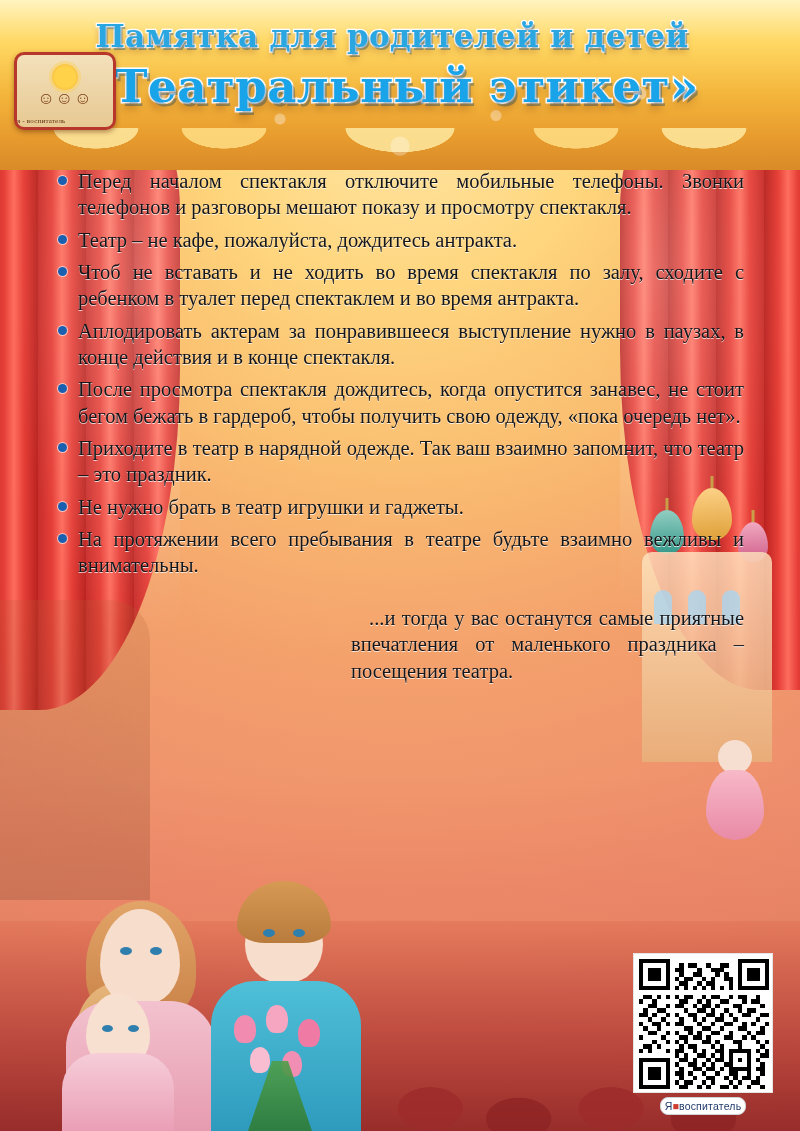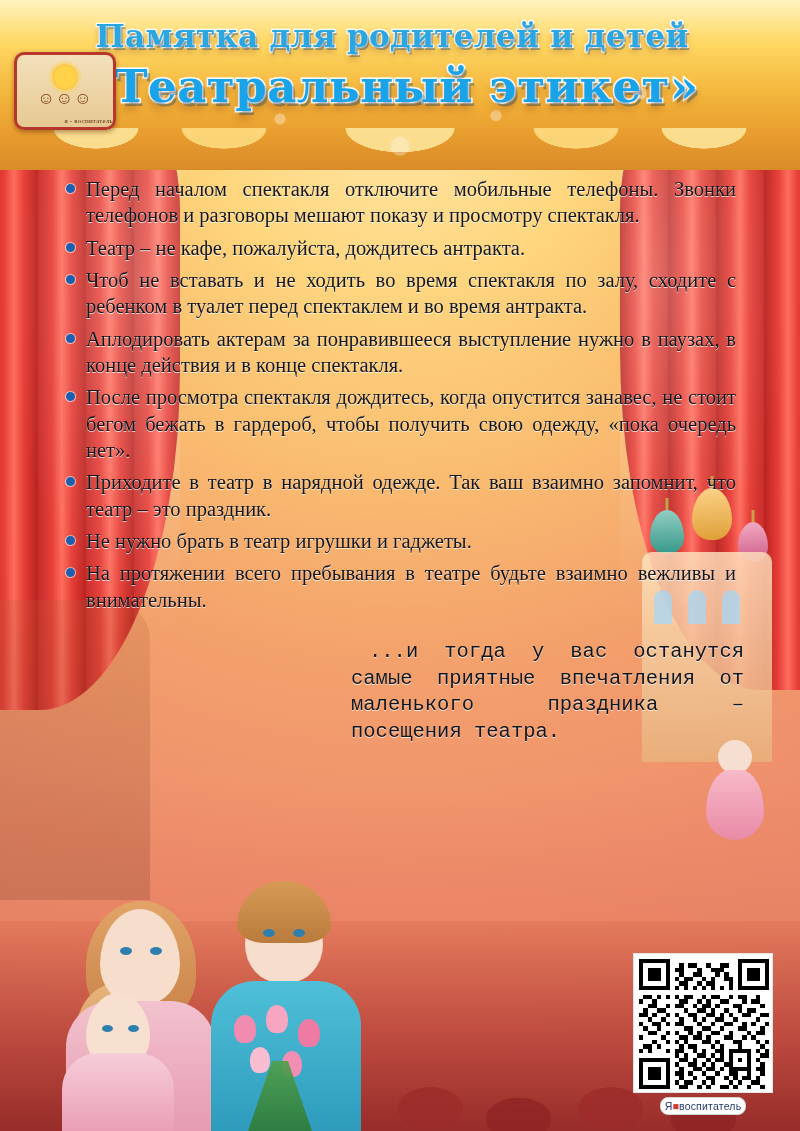--- a/index.html
+++ b/index.html
@@ -187,33 +187,33 @@
     width: 26px; height: 26px; border-radius: 50%;
     background: radial-gradient(circle,#ffd24a 55%, #f0a92c 100%);
     box-shadow: 0 0 0 3px rgba(255,210,74,.4);
   }
   .logo-figs {
     position:absolute; left:0; right:0; bottom: 18px;
     text-align:center; font-size: 17px; color:#7a3b12; letter-spacing:1px;
   }
   .logo-cap {
     position:absolute; left:0; right:0; bottom:2px;
-    text-align:right; font-size:7px; color:#5d2f10; letter-spacing:.2px;
+    text-align:left; font-size:7px; color:#5d2f10; letter-spacing:.2px;
   }
 
   
   .content {
     position: absolute;
     left: 56px;
     right: 56px;
     top: 168px;
     z-index: 5;
   }
   .tips {
-    margin: 8px; padding: 0; list-style: none;
+    margin: 0; padding: 0; list-style: none;
   }
   .tips li {
     position: relative;
     font-family: "Liberation Serif", serif;
     font-size: 20.5px;
     line-height: 1.285;
     color: #15161a;
     text-align: justify;
     padding-left: 22px;
     margin-bottom: 6px;
@@ -225,21 +225,21 @@
     top: 8px;
     width: 9px;
     height: 9px;
     border-radius: 50%;
     background: #1b5fb0;
     box-shadow: 0 0 0 1px rgba(255,255,255,.6);
   }
   .closing {
     margin-top: 26px;
     margin-left: 295px;
-    font-family: Liberation Mono, monospace;
+    font-family: Liberation Serif, serif;
     font-size: 20.5px;
     line-height: 1.3;
     color: #15161a;
     text-align: justify;
     text-indent: 18px;
     text-shadow: 0 1px 0 rgba(255,255,255,.75);
   }
 
   
   .family {

